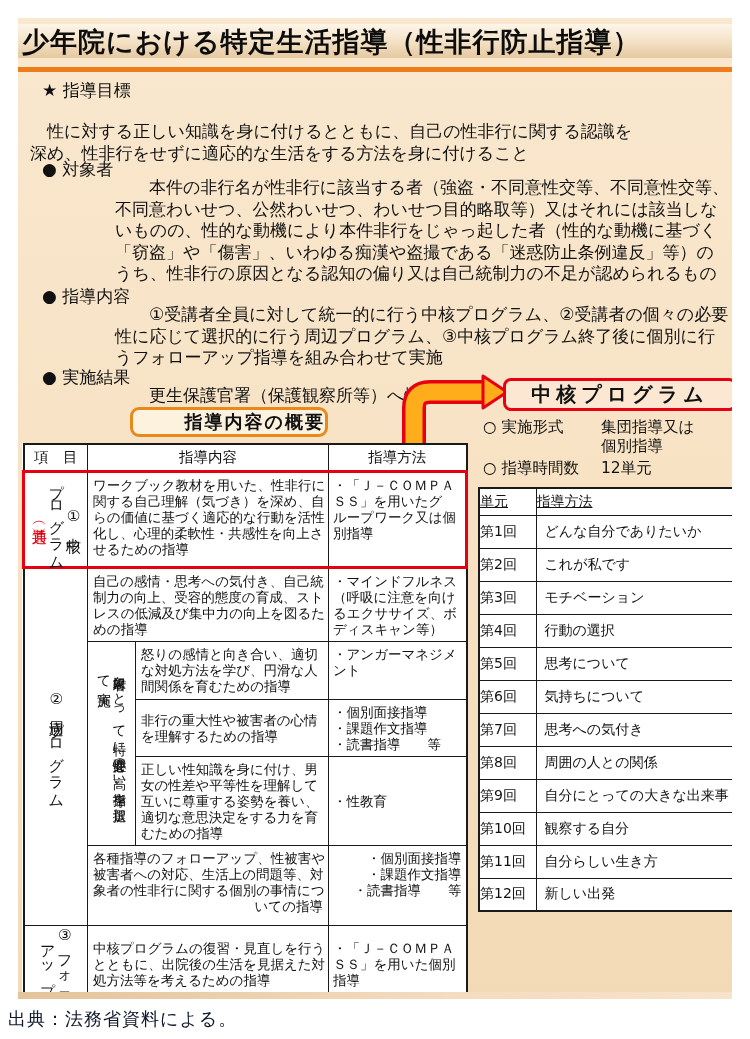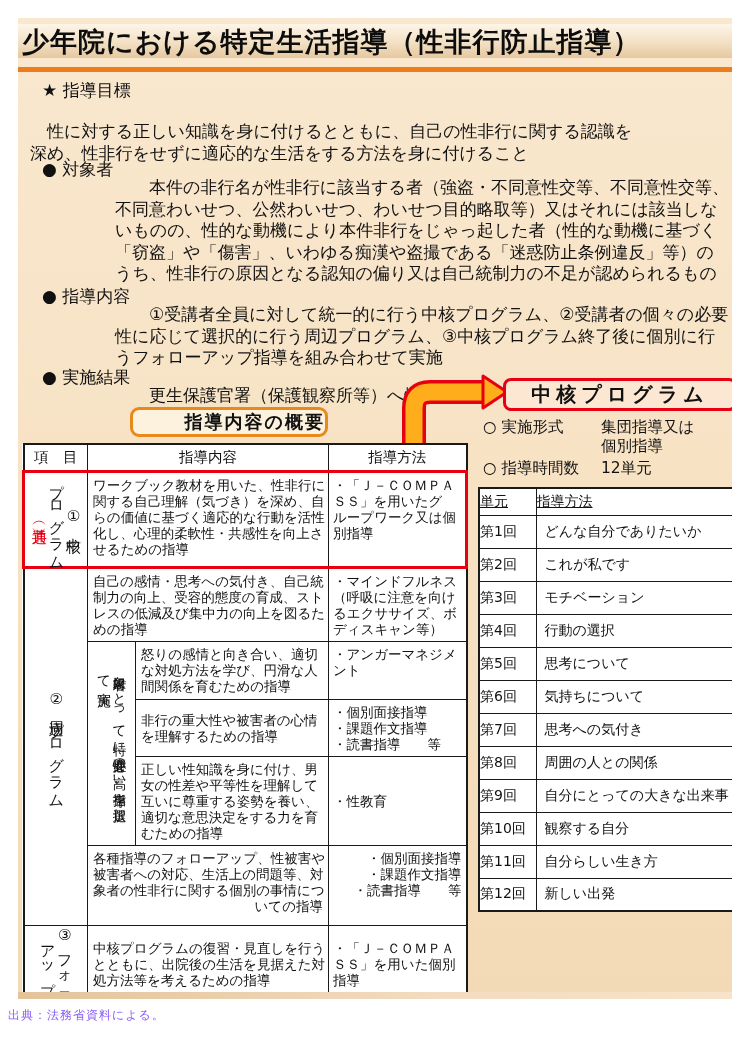--- a/index.html
+++ b/index.html
@@ -111,21 +111,21 @@
   td.subject{text-align:left;padding-left:8px;}
 
   .note-box{
     position:absolute;left:462px;top:898px;width:249px;height:73px;
     background:#fffdf8;border:2px solid var(--box-orange);
     padding:4px 8px;font-size:14.5px;line-height:21px;
   }
   .source{
     position:absolute;left:8px;top:1007px;
     font-family:"DejaVu Serif","Liberation Serif",serif;
-    font-size:12px;color:#8b5cf6;letter-spacing:1px;
+    font-size:18px;color:#0f172a;letter-spacing:1px;
   }
 </style>
 </head>
 <body>
 
 <div class="content">
 
   <div class="title-bar">
     <h1>少年院における特定生活指導（性非行防止指導）</h1>
   </div>

